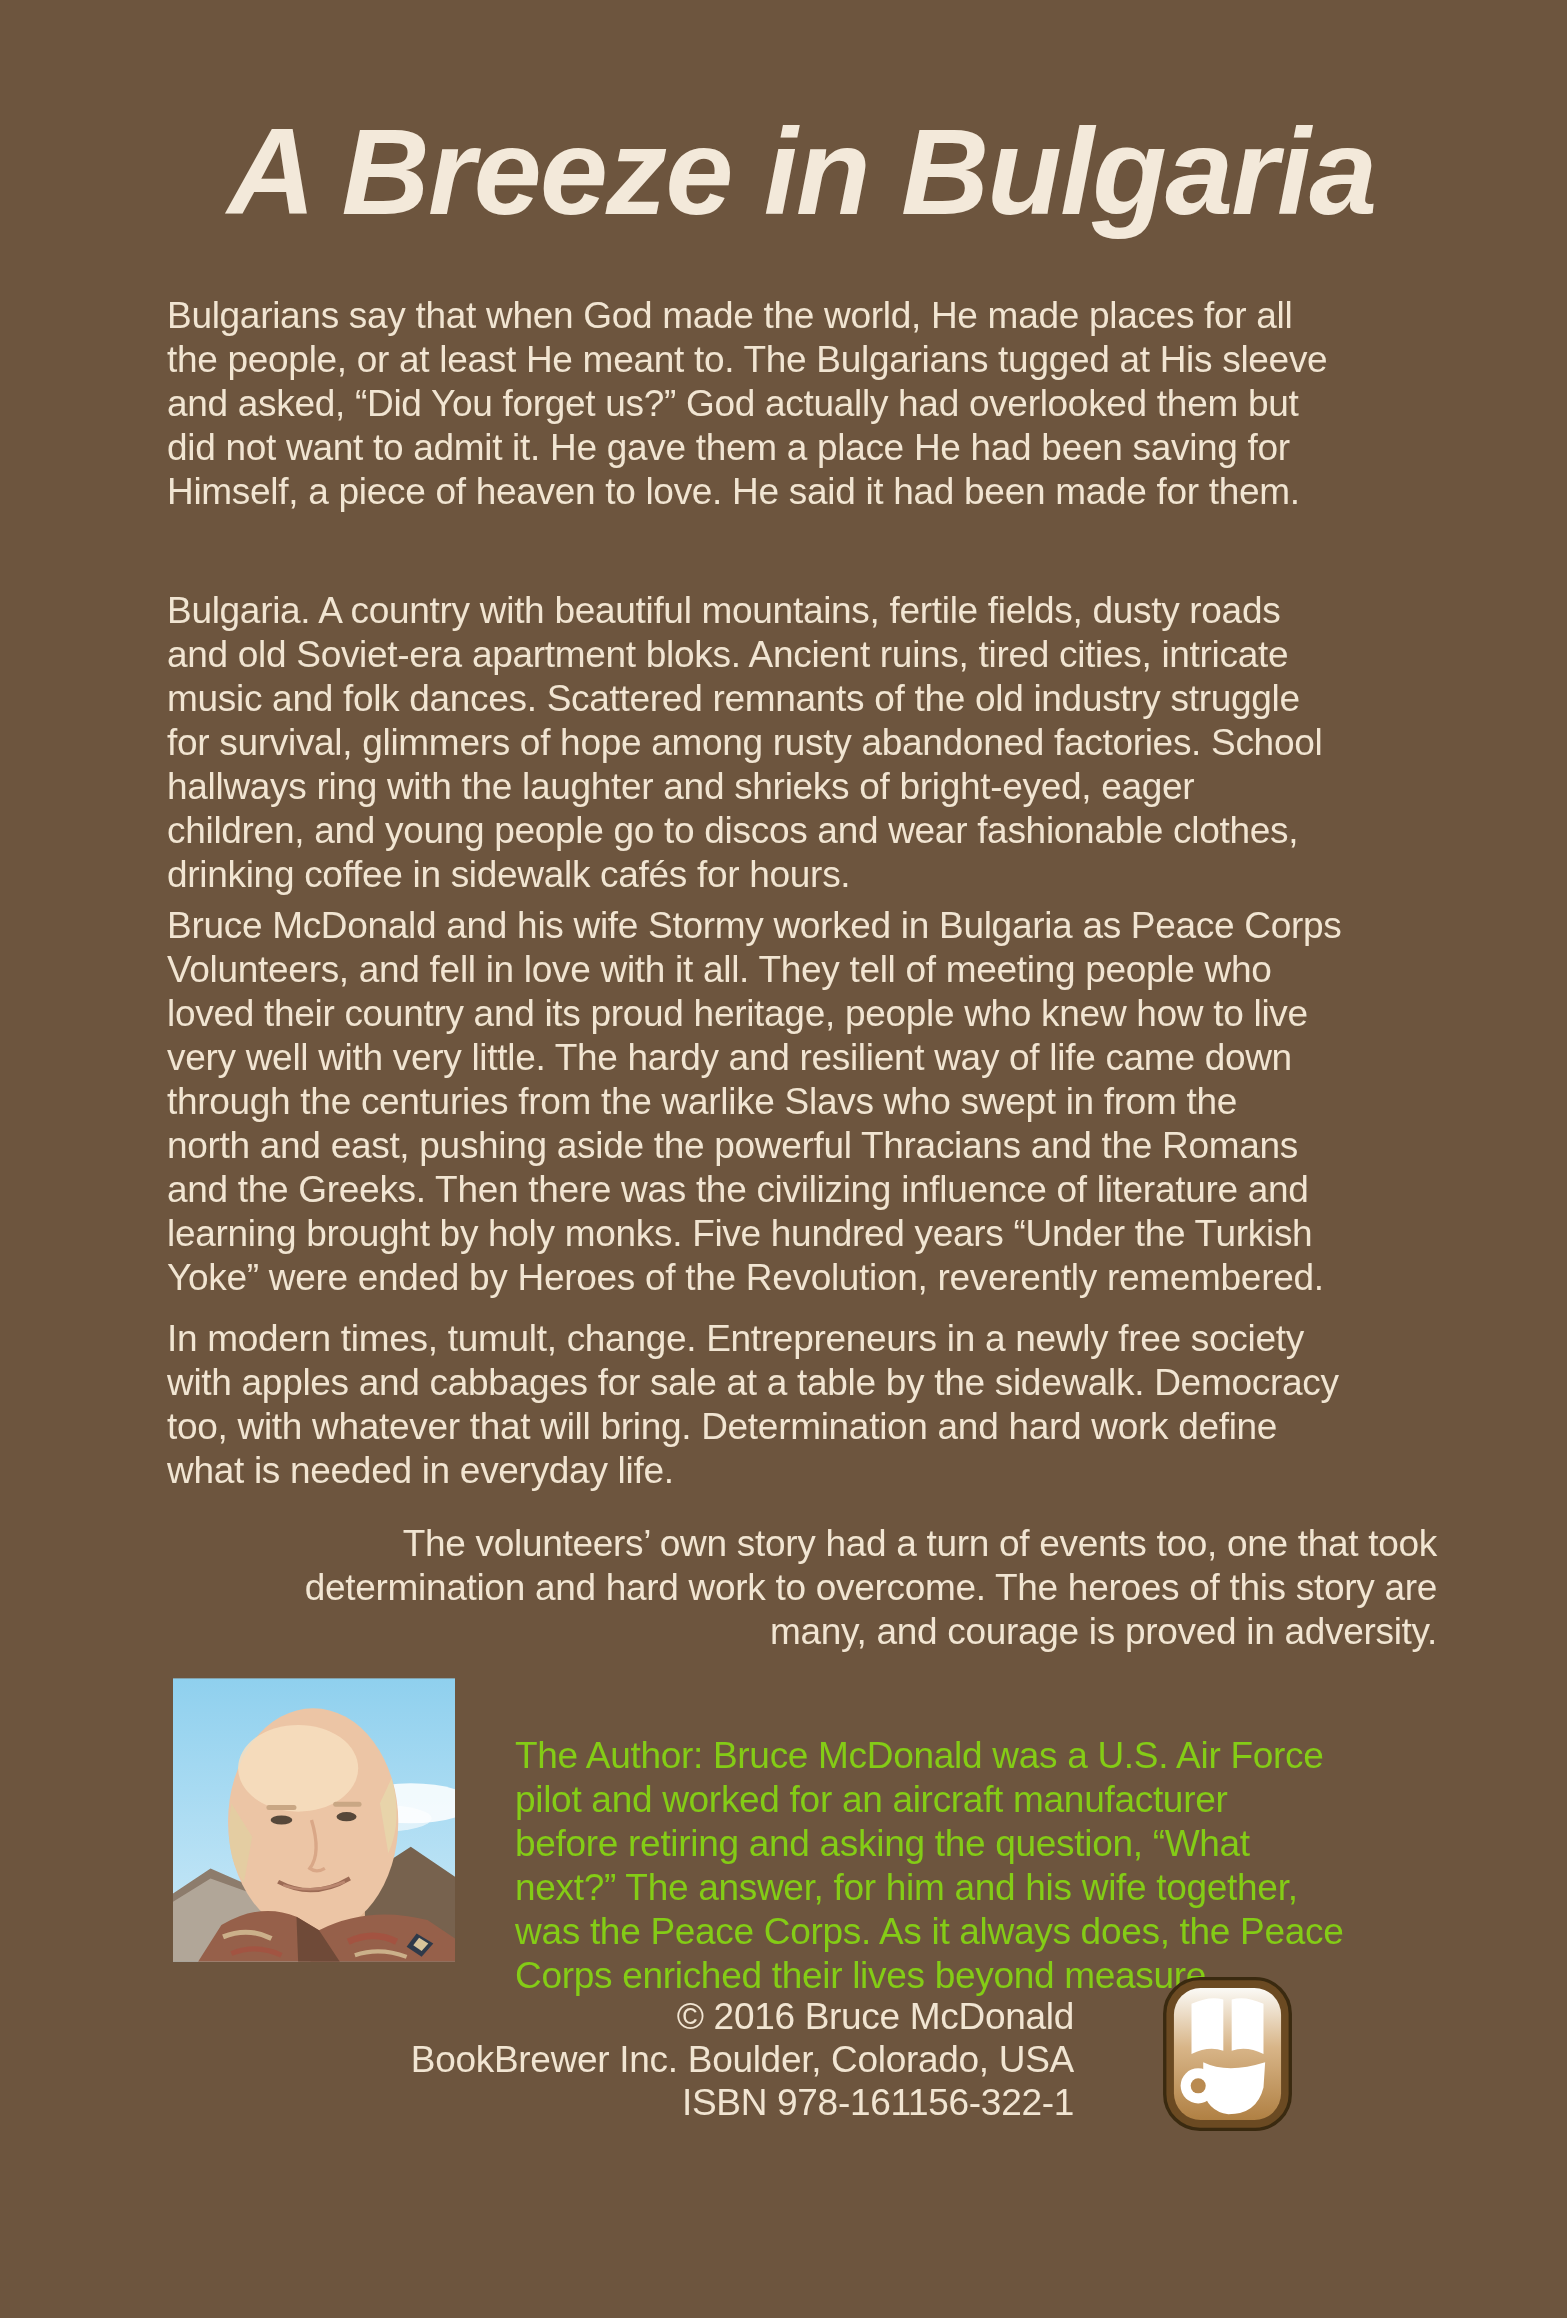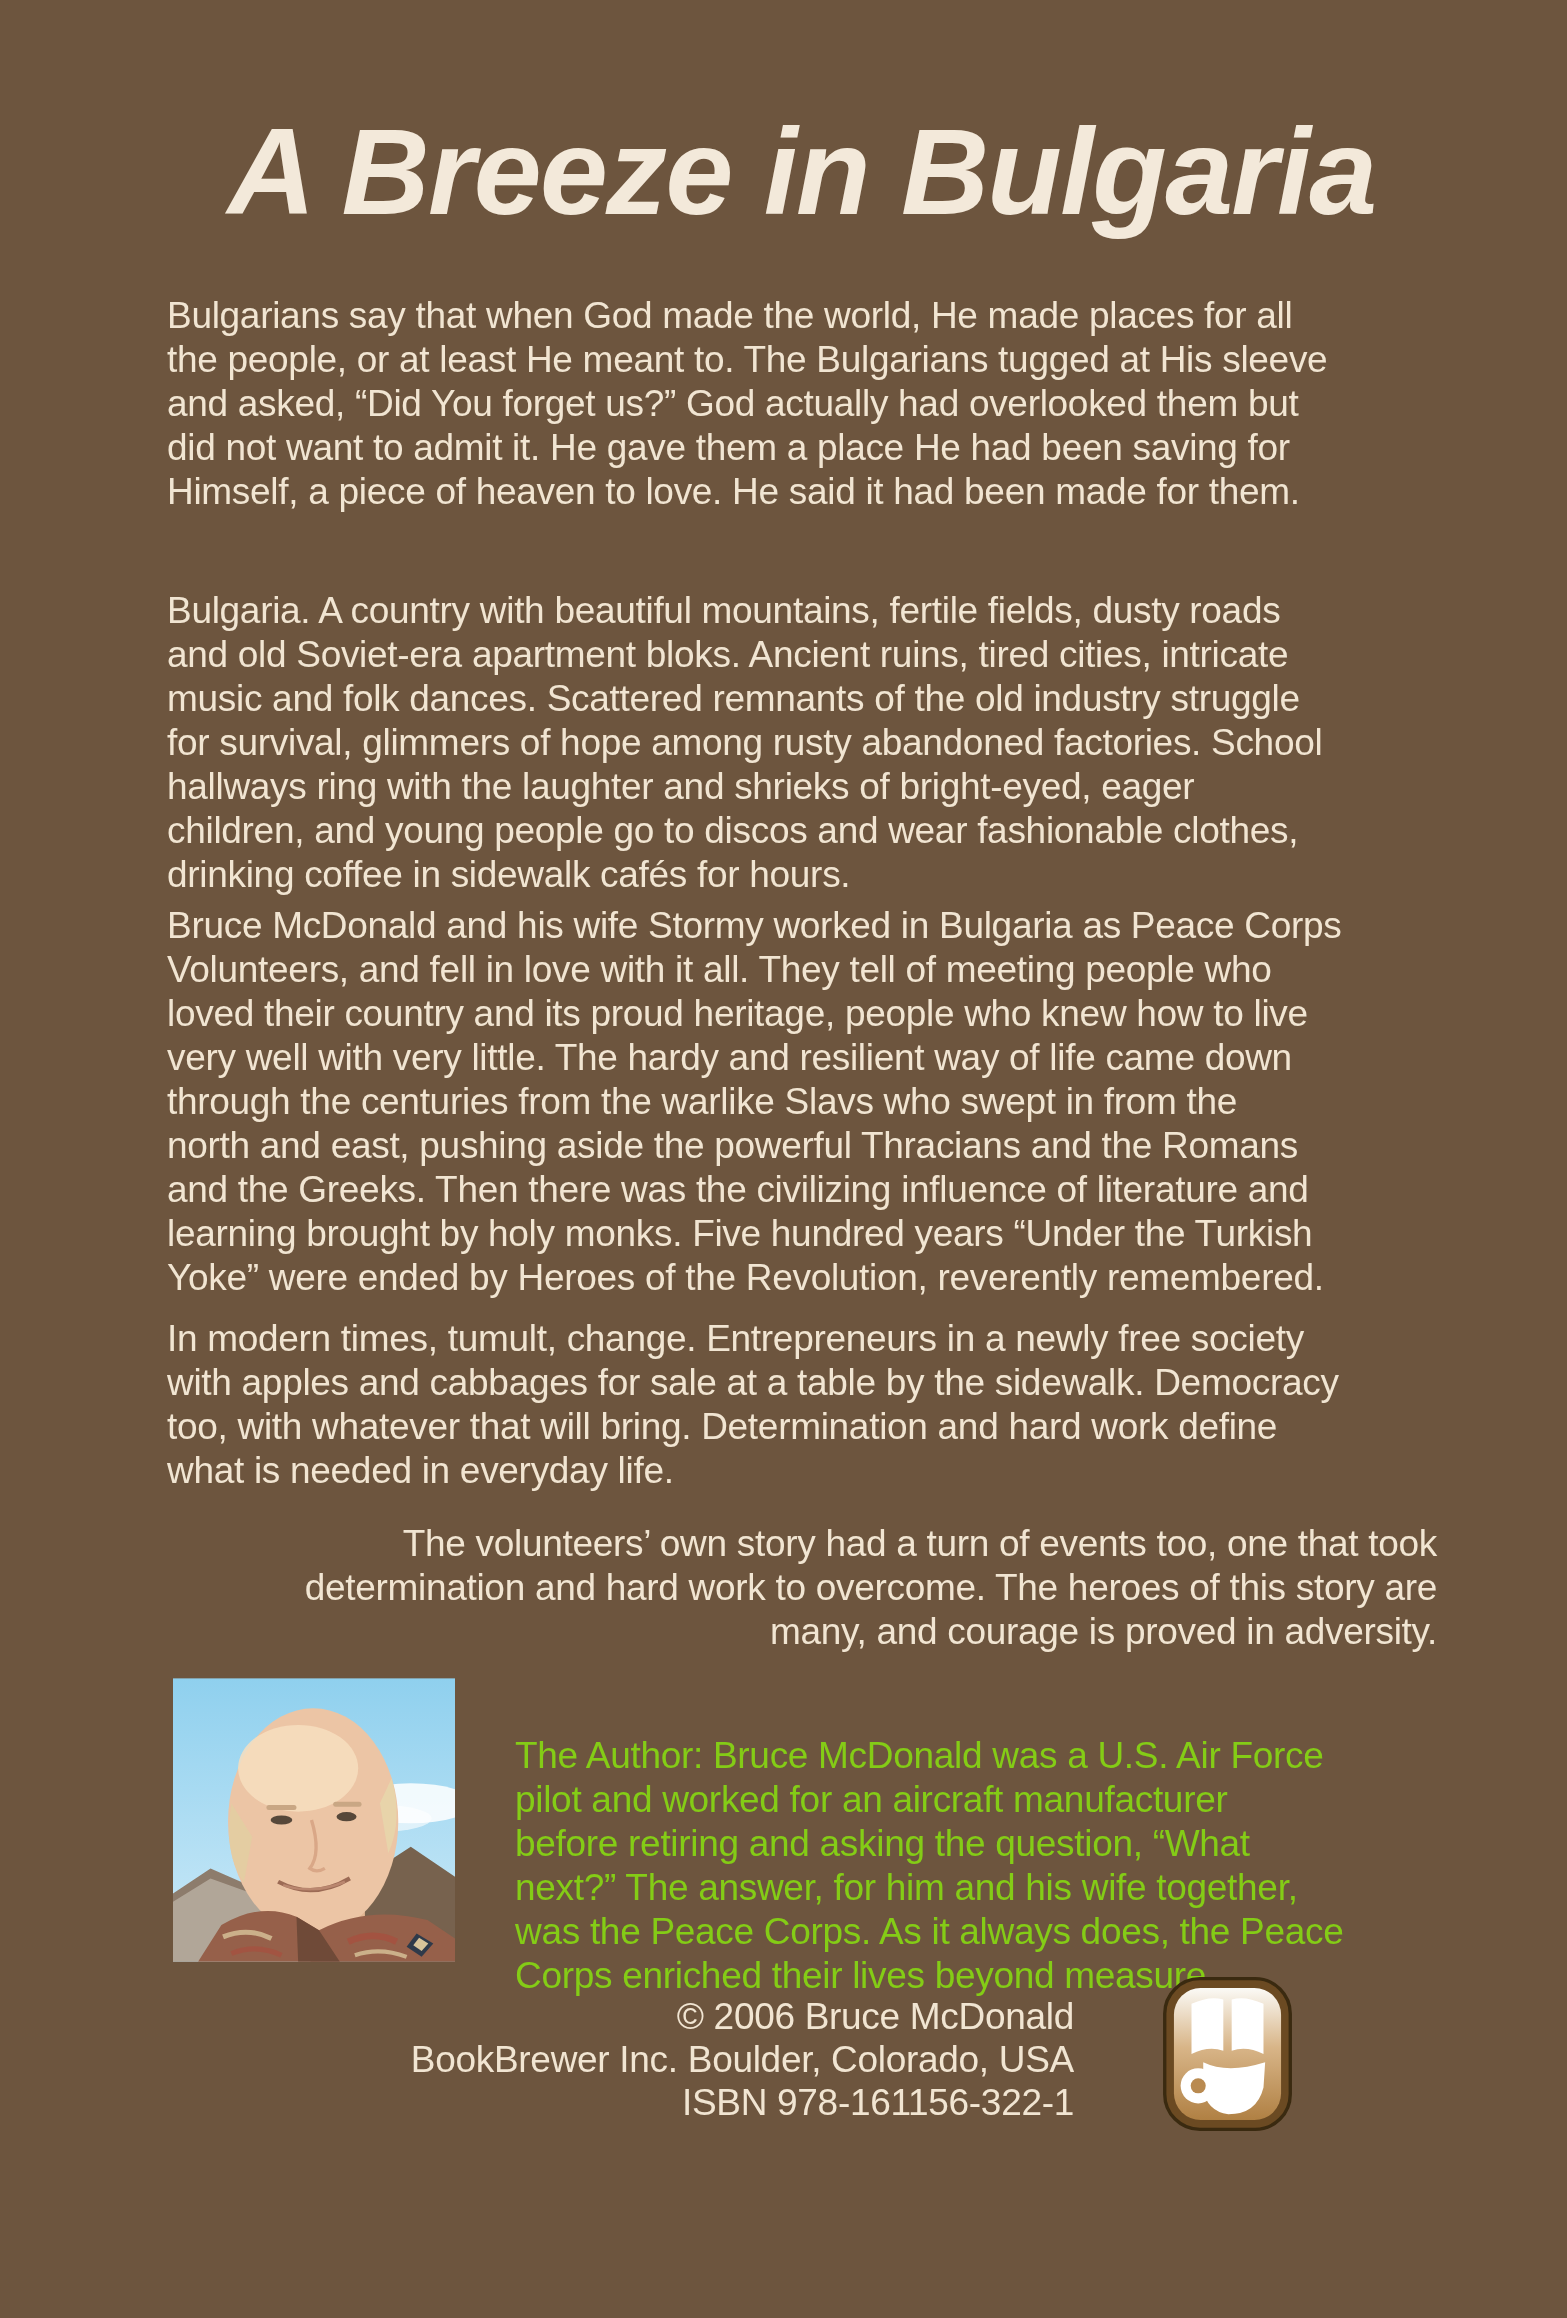--- a/index.html
+++ b/index.html
@@ -134,21 +134,21 @@
   </div>
 
   <p class="author-bio">The Author: Bruce McDonald was a U.S. Air Force
 pilot and worked for an aircraft manufacturer
 before retiring and asking the question, “What
 next?” The answer, for him and his wife together,
 was the Peace Corps. As it always does, the Peace
 Corps enriched their lives beyond measure.</p>
 
   <div class="imprint">
-    <div>© 2006 Bruce McDonald</div>
+    <div>© 2016 Bruce McDonald</div>
     <div>BookBrewer Inc. Boulder, Colorado, USA</div>
     <div>ISBN 978-161156-322-1</div>
   </div>
 
   <div class="logo">
     <svg viewBox="0 0 154 184" xmlns="http://www.w3.org/2000/svg" aria-hidden="true">
       <defs>
         <linearGradient id="logoGrad" x1="0" y1="0" x2="0" y2="1">
           <stop offset="0" stop-color="#fbfaf6"></stop>
           <stop offset="0.45" stop-color="#d8b588"></stop>

